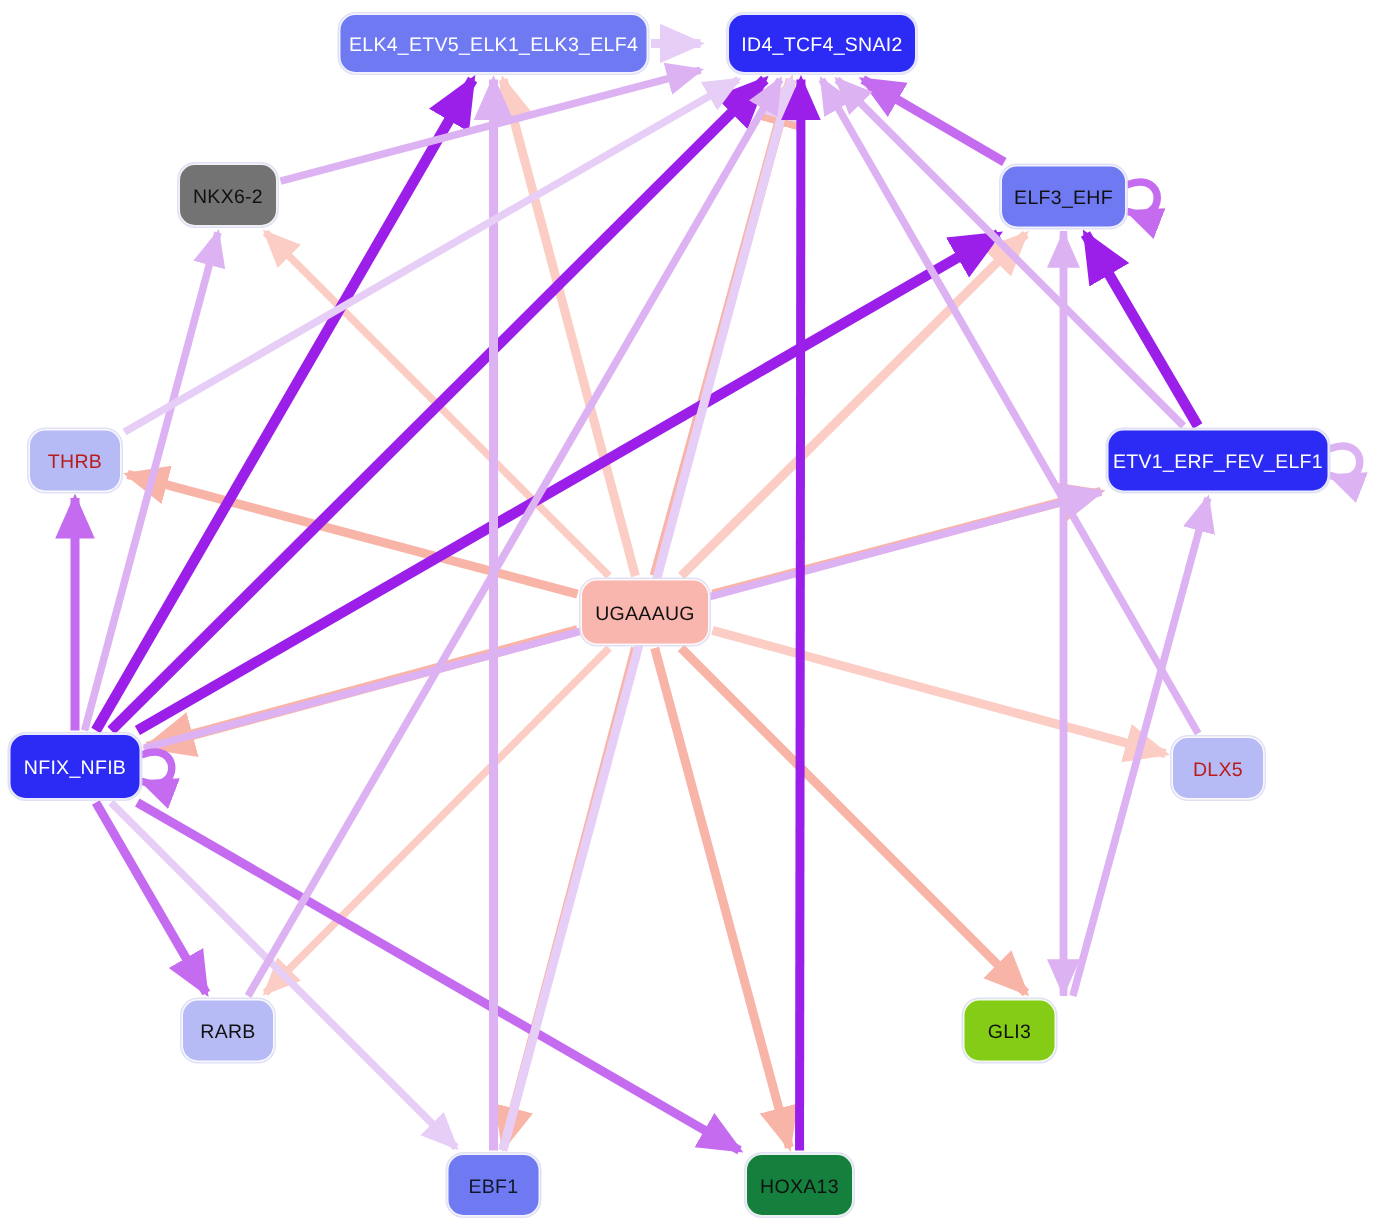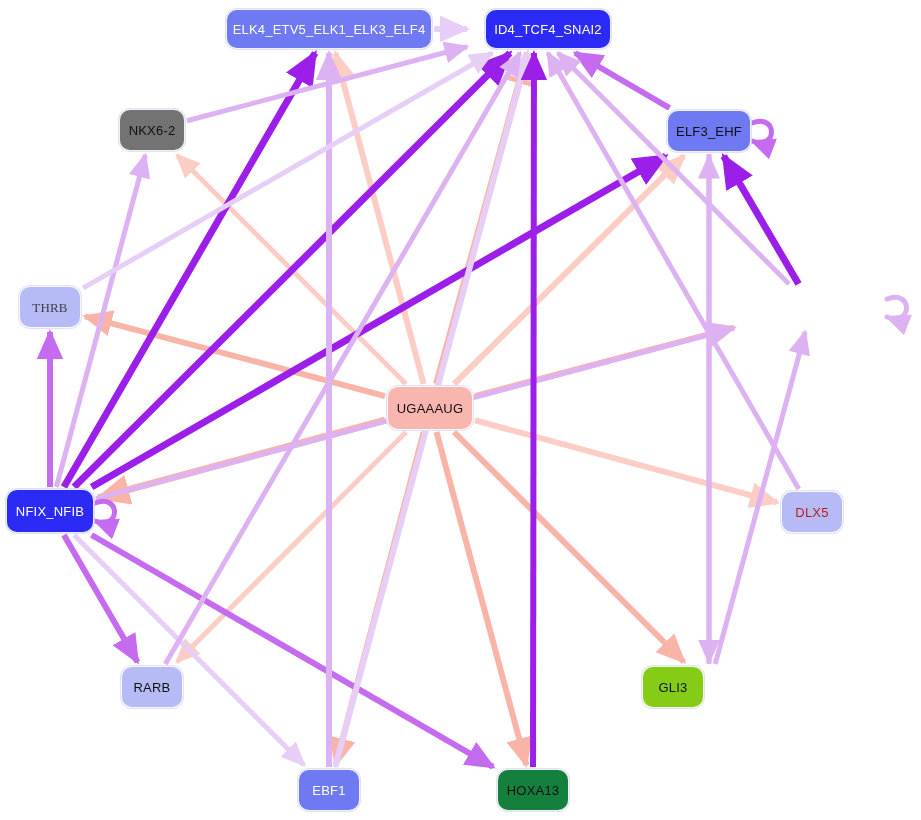--- a/index.html
+++ b/index.html
@@ -121,38 +121,41 @@
       </div>
       <div class="node" style="left: 548px; top: 29px; width: 126px; height: 40px; background: rgb(43, 43, 245); color: rgb(255, 255, 255);">
         <span class="node-label">ID4_TCF4_SNAI2</span>
       </div>
       <div class="node" style="left: 152px; top: 130px; width: 66px; height: 42px; background: #737373; color: rgb(17, 17, 17);">
         <span class="node-label">NKX6-2</span>
       </div>
       <div class="node" style="left: 709px; top: 131px; width: 84px; height: 42px; background: rgb(110, 121, 242); color: rgb(17, 17, 17);">
         <span class="node-label">ELF3_EHF</span>
       </div>
-      <div class="node" style="left: 50px; top: 307px; width: 62px; height: 42px; background: rgb(182, 187, 246); color: #404040; font-family: Liberation Serif, serif;">
+      <div class="node" style="left: 50px; top: 307px; width: 62px; height: 42px; background: rgb(182, 187, 246); color: #b91c1c;">
         <span class="node-label">THRB</span>
+      </div>
+      <div class="node" style="left: 812px; top: 307px; width: 148px; height: 42px; background: rgb(43, 43, 245); color: rgb(255, 255, 255);">
+        <span class="node-label">ETV1_ERF_FEV_ELF1</span>
       </div>
       <div class="node" style="left: 50px; top: 511px; width: 88px; height: 44px; background: rgb(43, 43, 245); color: rgb(255, 255, 255);">
         <span class="node-label">NFIX_NFIB</span>
       </div>
       <div class="node" style="left: 430px; top: 408px; width: 86px; height: 44px; background: rgb(249, 182, 174); color: rgb(17, 17, 17);">
         <span class="node-label">UGAAAUG</span>
       </div>
       <div class="node" style="left: 812px; top: 512px; width: 62px; height: 42px; background: rgb(182, 187, 246); color: #b91c1c;">
         <span class="node-label">DLX5</span>
       </div>
       <div class="node" style="left: 152px; top: 687px; width: 62px; height: 42px; background: rgb(182, 187, 246); color: rgb(17, 17, 17);">
         <span class="node-label">RARB</span>
       </div>
       <div class="node" style="left: 673px; top: 687px; width: 62px; height: 42px; background: #84cc16; color: rgb(17, 17, 17);">
         <span class="node-label">GLI3</span>
       </div>
-      <div class="node" style="left: 329px; top: 790px; width: 62px; height: 42px; background: rgb(110, 121, 242); color: #ffffff;">
+      <div class="node" style="left: 329px; top: 790px; width: 62px; height: 42px; background: rgb(110, 121, 242); color: #0f172a;">
         <span class="node-label">EBF1</span>
       </div>
       <div class="node" style="left: 533px; top: 790px; width: 72px; height: 42px; background: #15803d; color: rgb(17, 17, 17);">
         <span class="node-label">HOXA13</span>
       </div>
     </div>
 </div>
 
 </body></html>

